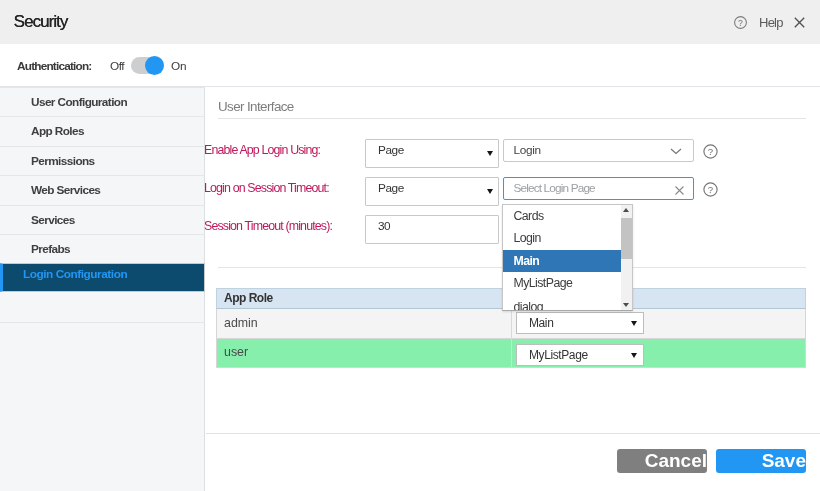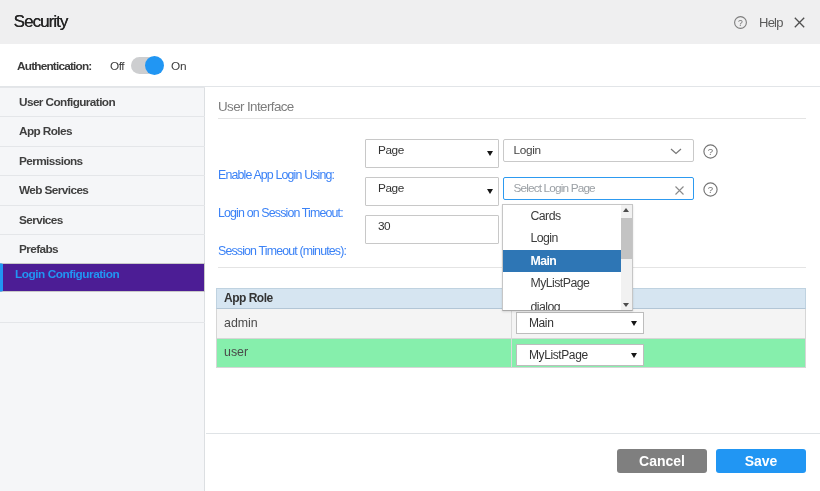--- a/index.html
+++ b/index.html
@@ -17,30 +17,30 @@
   
   .tbar { left:0; top:44px; width:820px; height:43px; background:#fff; border-bottom:1px solid #e2e5e8; }
   .authlbl { left:17px; top:58.5px; font-size:11.8px; color:#3a3a3a; font-weight:bold; letter-spacing:-0.8px; }
   .offlbl { left:110px; top:58.5px; font-size:11.8px; color:#3a3a3a; letter-spacing:-0.5px; }
   .onlbl  { left:171px; top:58.5px; font-size:11.8px; color:#3a3a3a; letter-spacing:-0.2px; }
   .track { left:131px; top:57px; width:32px; height:17px; border-radius:9px; background:#cdced0; }
   .knob  { left:145px; top:56px; width:19px; height:19px; border-radius:50%; background:#2196f3; }
 
   
   .side { left:0; top:87px; width:205px; height:404px; background:#f5f6f8; border-right:1px solid #dcdfe2; }
-  .sitem { left:0; width:205px; height:29.4px; line-height:29.4px; padding-left:19px;
+  .sitem { left:0; width:205px; height:29.4px; line-height:29.4px; padding-left:31px;
            font-size:11.8px; font-weight:bold; color:#3f3f3f; letter-spacing:-0.6px; border-top:1px solid #e4e6e9; }
-  .sitem.sel { background:#4c1d95; color:#2196f3; border-left:3px solid #2196f3; padding-left:12px; }
+  .sitem.sel { background:#0c4a6e; color:#2196f3; border-left:3px solid #2196f3; padding-left:20px; }
   .sbot { left:0; top:322.2px; width:205px; border-top:1px solid #e4e6e9; }
 
   
   .h1 { left:218px; font-size:13.4px; color:#7d7d7d; letter-spacing:-0.6px; }
   .hr { left:218px; width:588px; border-top:1px solid #e4e4e4; }
 
-  .lbl { left:218px; height:23px; line-height:23px; font-size:12.4px; color:#3b82f6; letter-spacing:-0.85px;margin-top:25px; }
+  .lbl { left:204px; height:23px; line-height:23px; font-size:12.4px; color:#be185d; letter-spacing:-0.85px; }
 
   .sel { border:1px solid #c8c8c8; background:#fff; height:29px; line-height:21px;
          font-size:11.8px; color:#333; letter-spacing:-0.45px; padding-left:12px; border-radius:1px; }
   .tri { position:absolute; right:5px; top:10.5px; width:0; height:0;
          border-left:3.8px solid transparent; border-right:3.8px solid transparent;
          border-top:5px solid #161616; }
   .combo { border:1px solid #c9c9c9; background:#fff; height:23px; line-height:21px;
            font-size:11.8px; color:#444; letter-spacing:-0.35px; padding-left:10px; border-radius:2px; }
 
   
@@ -49,27 +49,27 @@
            font-size:12px; font-weight:bold; color:#333; letter-spacing:-0.5px; }
   .trow { left:216px; width:590px; border:1px solid #d6d6d6; border-top:none; }
   .coldiv { left:511px; top:308px; width:1px; height:59px; background:#d9d9d9; }
   .tsel { left:516px; width:128px; height:22px; border:1px solid #bdbdbd; background:#fff;
           line-height:20px; font-size:12px; color:#333; letter-spacing:-0.4px; padding-left:12px; }
   .tsel .tri { top:8px; right:6px; }
 
   
   .fhr { left:206px; top:432.5px; width:614px; border-top:1px solid #dfe3e6; }
   .btn { top:449px; width:90px; height:24px; border-radius:3px; color:#fff; font-weight:bold;
-         font-size:14px; text-align:center; line-height:24px; }
+         font-size:19px; text-align:right; line-height:24px; }
 
   
   .dlist { left:501.5px; top:203.5px; width:131px; height:107px; background:#fff;
            border:1px solid #c6c6c6; border-bottom-color:#a8a8a8; z-index:20; overflow:hidden; box-shadow:0 1px 2px rgba(0,0,0,0.12); }
   .ditem { position:absolute; left:0; width:136px; height:22.4px; line-height:22.4px;
-           padding-left:28px; font-size:12.3px; color:#3c3c3c; letter-spacing:-0.55px; background:#fff; }
+           padding-left:11px; font-size:12.3px; color:#3c3c3c; letter-spacing:-0.55px; background:#fff; }
   .ditem.dsel { background:#2e76b5; color:#fff; font-weight:bold; }
   .sbar { position:absolute; right:0; top:0; width:11px; height:105px; background:#f1f1f1; }
   .sthumb { position:absolute; right:0; top:13.5px; width:11px; height:41px; background:#c3c3c3; }
   .sarr { position:absolute; right:0; width:11px; height:11px; background:#f1f1f1; }
   .sarr.up { top:0; } .sarr.dn { bottom:0; }
   .sarr:after { content:""; position:absolute; left:2.5px; width:0; height:0;
                 border-left:3px solid transparent; border-right:3px solid transparent; }
   .sarr.up:after { top:3px; border-bottom:4px solid #4c4c4c; }
   .sarr.dn:after { top:4px; border-top:4px solid #4c4c4c; }
 </style>

